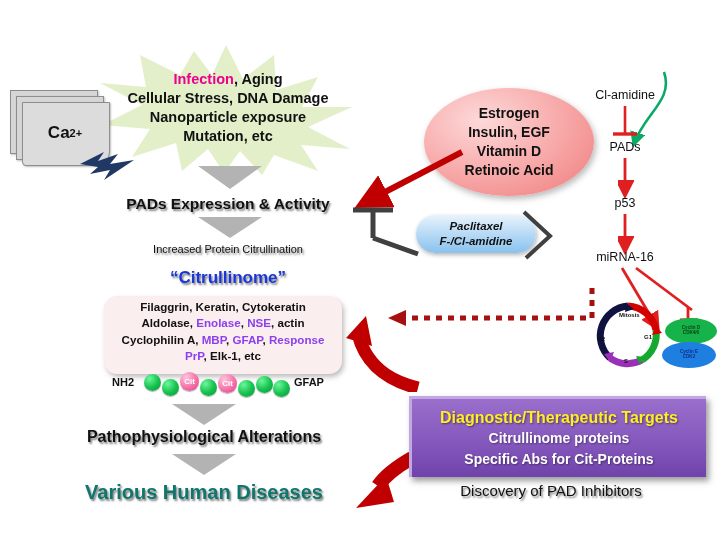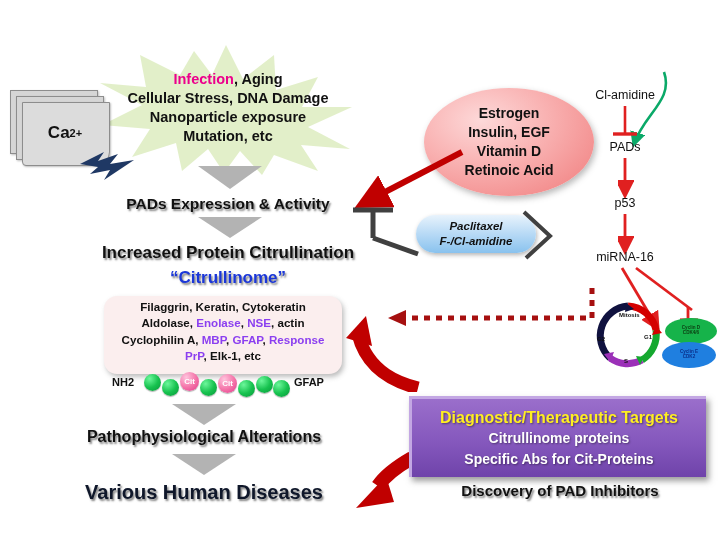--- a/index.html
+++ b/index.html
@@ -25,21 +25,21 @@
   .burst{position:absolute;left:96px;top:45px;}
   .stressbox{position:absolute;left:108px;top:70px;width:240px;text-align:center;
         font-size:14.5px;font-weight:bold;color:#111;line-height:19px;}
   .pink-word{color:#ec008c;}
 
   
   .chev{position:absolute;}
 
   
   .line1{position:absolute;left:88px;top:195px;width:280px;text-align:center;font-size:15.5px;font-weight:bold;color:#111;}
-  .line2{position:absolute;left:78px;top:243px;width:300px;text-align:center;font-size:17px;font-weight:bold;color:#111;}
+  .line2{position:absolute;left:78px;top:243px;width:300px;text-align:center;font-size:11px;font-weight:normal;color:#111;}
   .line3{position:absolute;left:118px;top:268px;width:220px;text-align:center;font-size:17px;font-weight:bold;color:#1a36d8;}
 
   
   .citbox{position:absolute;left:104px;top:296px;width:238px;height:78px;background:#fbeeee;
         border-radius:13px;box-shadow:2px 3px 5px rgba(110,110,110,.45);}
   .citlist{position:absolute;left:104px;top:299px;width:238px;text-align:center;
         font-size:11.6px;font-weight:bold;color:#111;line-height:16.4px;}
   .v{color:#8b3ff0;}
 
   
@@ -48,21 +48,21 @@
         background:radial-gradient(circle at 33% 28%,#6cf79b 0%,#17c24f 52%,#08963a 100%);
         box-shadow:0 1px 1px rgba(0,0,0,.3);}
   .bead.cit{background:radial-gradient(circle at 33% 28%,#ffc4dd 0%,#f472a8 55%,#e0368a 100%);
         width:19px;height:19px;}
   .bead .lbl{position:absolute;inset:0;display:flex;align-items:center;justify-content:center;
         font-size:8px;font-weight:bold;color:#fff;}
   .nh2,.cooh{position:absolute;font-size:11px;font-weight:bold;color:#111;top:4px;}
 
   
   .line4{position:absolute;left:48px;top:428px;width:312px;text-align:center;font-size:16px;font-weight:bold;color:#111;}
-  .line5{position:absolute;left:48px;top:481px;width:312px;text-align:center;font-size:20px;font-weight:bold;color:#0f172a;}
+  .line5{position:absolute;left:48px;top:481px;width:312px;text-align:center;font-size:20px;font-weight:bold;color:#0f766e;}
 
   
   .ellipse-pink{position:absolute;left:424px;top:88px;width:170px;height:108px;border-radius:50%;
         background:radial-gradient(ellipse at 34% 30%,#fdd9d9 0%,#f9b3b3 40%,#f07b7b 100%);
         box-shadow:2px 3px 6px rgba(80,80,80,.4);}
   .ellipse-pink .t{position:absolute;inset:0;display:flex;flex-direction:column;align-items:center;
         justify-content:center;font-size:14px;font-weight:bold;color:#111;line-height:19px;}
 
   
   .pill{position:absolute;left:416px;top:215px;width:120px;height:38px;border-radius:19px;
@@ -85,21 +85,21 @@
 
   
   .purple{position:absolute;left:409px;top:396px;width:294px;height:78px;
         background:linear-gradient(180deg,#9a6ecb 0%,#8558bd 55%,#6f43aa 100%);
         border-top:3px solid #c3a7e3;border-left:3px solid #c3a7e3;
         box-shadow:3px 4px 6px rgba(60,60,60,.5);}
   .purple .t{position:absolute;inset:0;display:flex;flex-direction:column;align-items:center;
         justify-content:center;line-height:21px;}
   .purple .h{font-size:16px;font-weight:bold;color:#ffee22;text-shadow:1px 1px 2px rgba(0,0,0,.45);}
   .purple .b{font-size:14px;font-weight:bold;color:#fff;text-shadow:1px 1px 2px rgba(0,0,0,.4);}
-  .disc{position:absolute;left:413px;top:482px;width:294px;text-align:center;font-size:15px;font-weight:bold;color:#111;}
+  .disc{position:absolute;left:404px;top:482px;width:294px;text-align:center;font-size:15px;font-weight:normal;color:#111;}
 
   
   .cc{position:absolute;font-size:6px;font-weight:bold;color:#111;}
   .cyc-lbl{position:absolute;font-size:4.6px;font-weight:bold;color:#0a2f8a;text-align:center;line-height:5.4px;}
   .cyc-lbl.g{color:#0c3d12;}
 </style>
 </head>
 <body>
 
 <div id="canvas">

